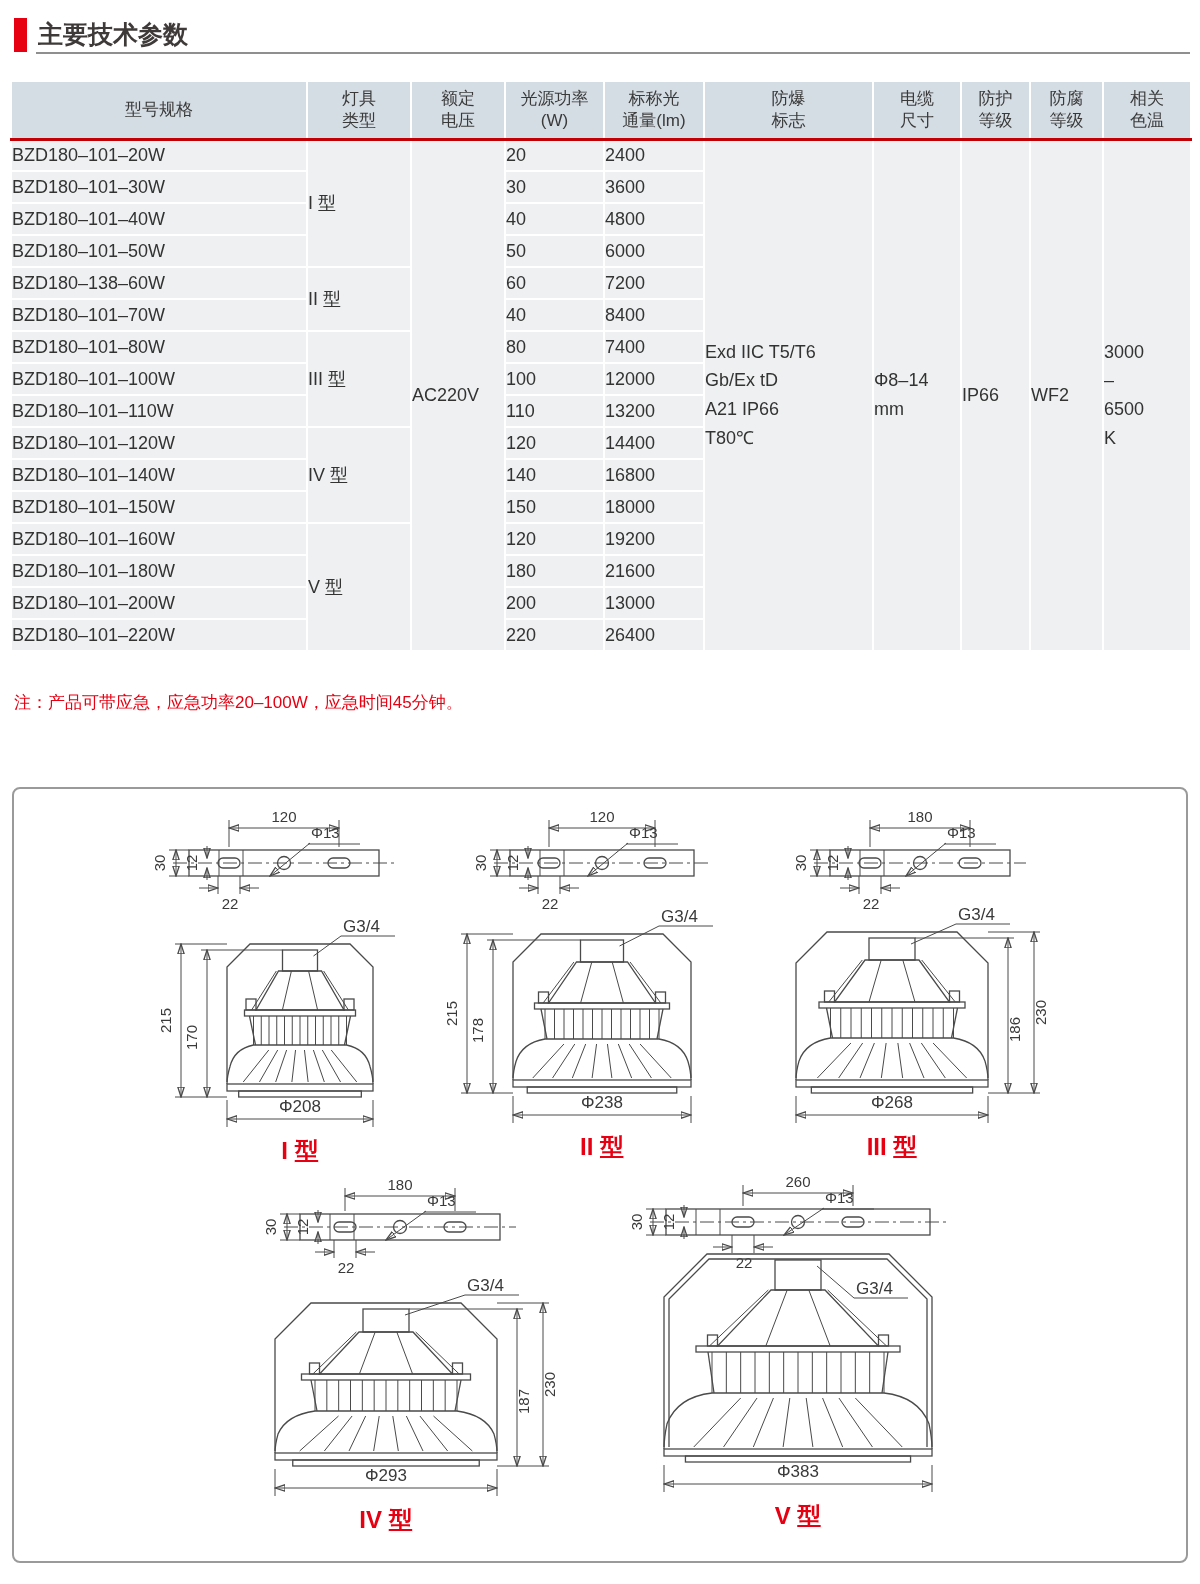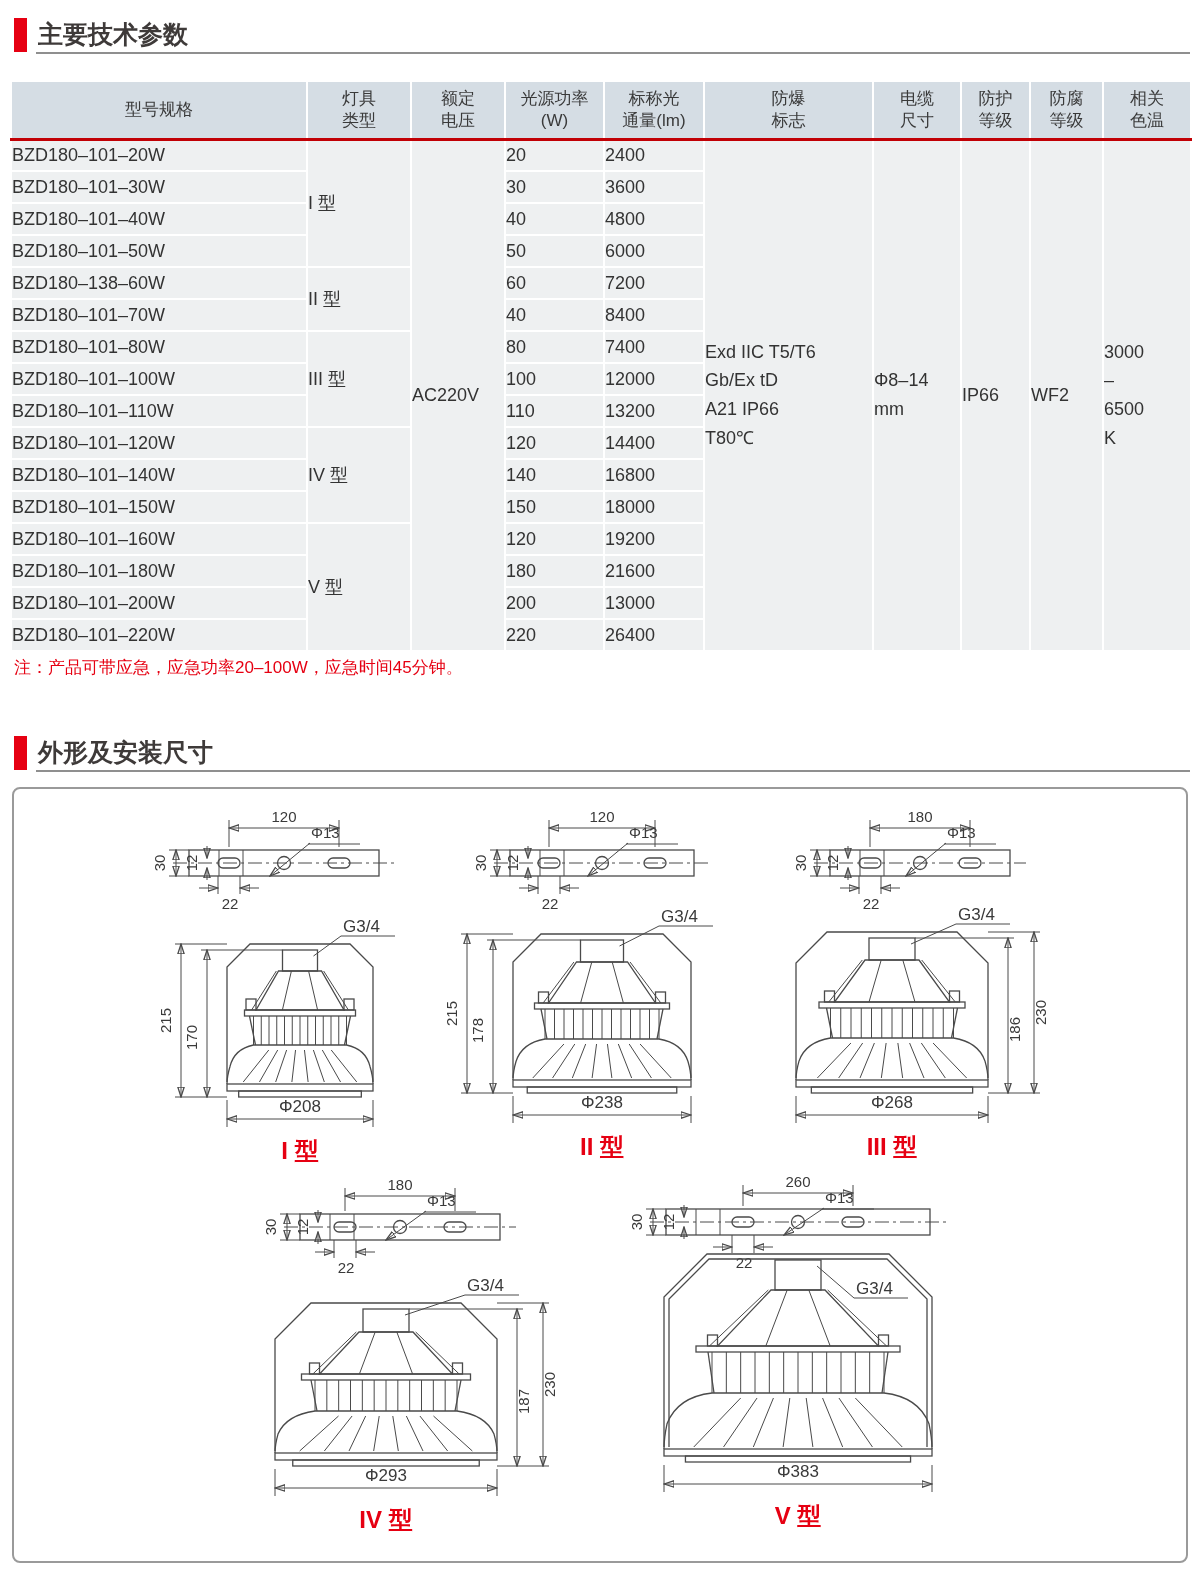--- a/index.html
+++ b/index.html
@@ -8,21 +8,21 @@
 
   .sec-head { position:absolute; left:14px; height:36px; }
   .sec-block { position:absolute; left:0; top:2px; width:13px; height:34px; background:#e60012; }
   .sec-title { position:absolute; left:24px; top:2px; font-size:25px; font-weight:bold; color:#3e3a39; white-space:nowrap; }
   .sec-rule { position:absolute; height:2px; background:#8f8f8f; }
 
   table.spec { position:absolute; left:10px; top:80px; width:1180px; border-collapse:collapse; table-layout:fixed; border:1px solid #c9d0d6; }
   table.spec th { background:#d5dde4; height:58px; border:2px solid #fff; border-bottom:3px solid #c10005; font-weight:400; font-size:17px; color:#3a3a3a; line-height:1.3; text-align:center; vertical-align:middle; padding:0; }
   table.spec td { background:#eef0f1; height:32px; border:2px solid #fff; font-size:18px; color:#333; text-align:left; vertical-align:middle; padding:0; line-height:1.6; }
 
-  .note { position:absolute; left:14px; top:656px; font-size:17px; color:#e60012; }
+  .note { position:absolute; left:14px; top:691px; font-size:17px; color:#e60012; }
 
   .dwg-box { position:absolute; left:12px; top:787px; width:1176px; height:776px; border:2px solid #9a9a9a; border-radius:8px; }
   .dwg { position:absolute; }
   .dwg line, .dwg rect, .dwg circle, .dwg path, .dwg polyline, .dwg polygon { stroke:#4a4a4a; fill:none; stroke-width:1.3; }
   .dwg .dim { stroke-width:1; }
   .dwg .cl { stroke-width:1; stroke-dasharray:14 4 3 4; }
   .dwg text { fill:#3a3a3a; font-size:15px; stroke:none; }
   .dwg text.big { font-size:17px; }
   .dwg text.red { fill:#e60012; font-size:24px; font-weight:bold; }
 </style>
@@ -154,25 +154,20 @@
         <tr>
           <td>BZD180–101–220W</td>
           <td>220</td>
           <td>26400</td>
         </tr>
       </tbody>
   </table>
 
   <div class="note">注：产品可带应急，应急功率20–100W，应急时间45分钟。</div>
 
-  <div class="sec-head" style="top:734px; width:1176px;">
-    <div class="sec-block"></div>
-    <div class="sec-title">外形及安装尺寸</div>
-    <div class="sec-rule" style="left:22px; top:36px; width:1154px;"></div>
-  </div>
 
   <div class="dwg-box" id="dwg-box">
       <svg class="dwg" style="left:80px; top:15px;" width="345" height="386" viewBox="0 0 345 386">
         <defs>
           <marker id="ae0" markerWidth="11" markerHeight="9" refX="10" refY="4" orient="auto" markerUnits="userSpaceOnUse">
             <path d="M0,0.8 L10,4 L0,7.2 Z" fill="#444" stroke="none"></path>
           </marker>
           <marker id="as0" markerWidth="11" markerHeight="9" refX="10" refY="4" orient="auto-start-reverse" markerUnits="userSpaceOnUse">
             <path d="M0,0.8 L10,4 L0,7.2 Z" fill="#444" stroke="none"></path>
           </marker>

